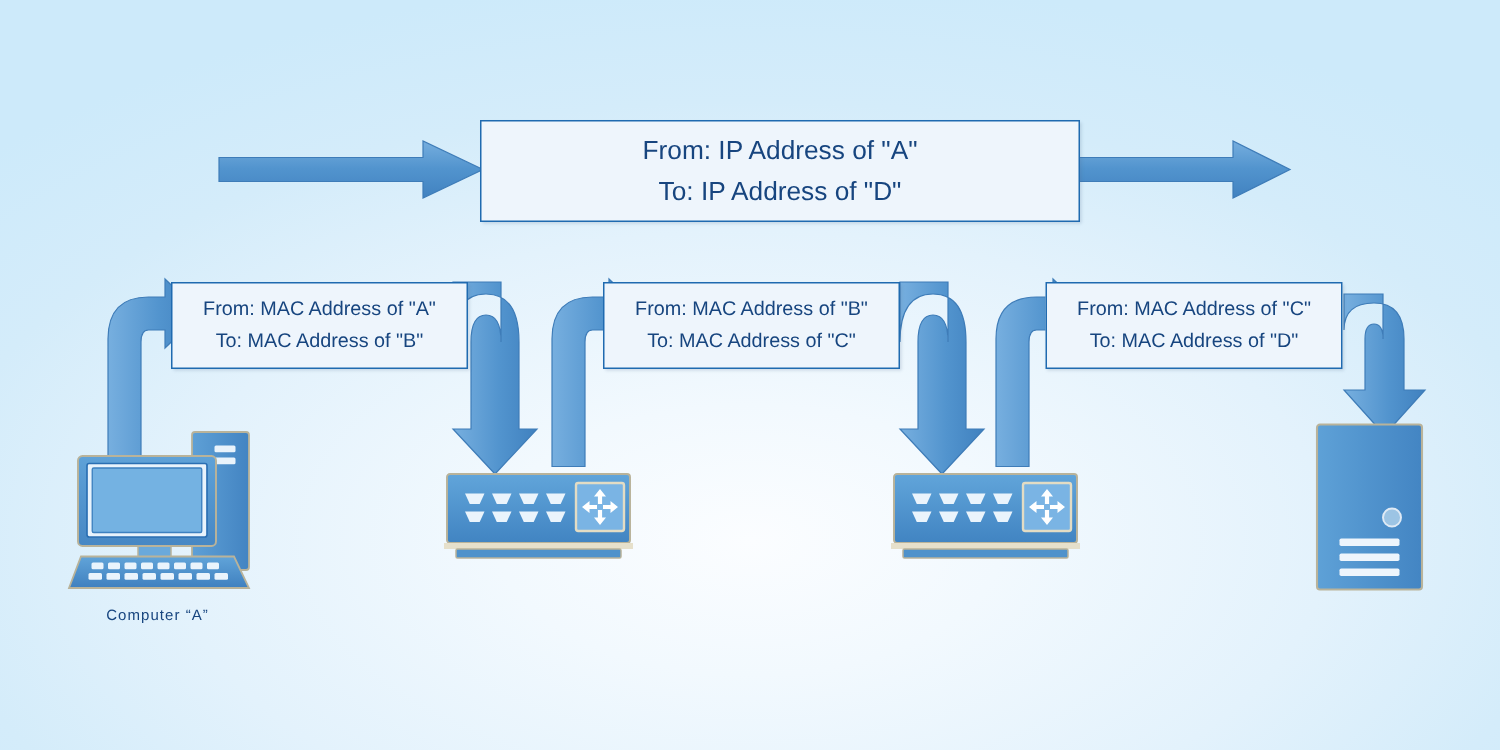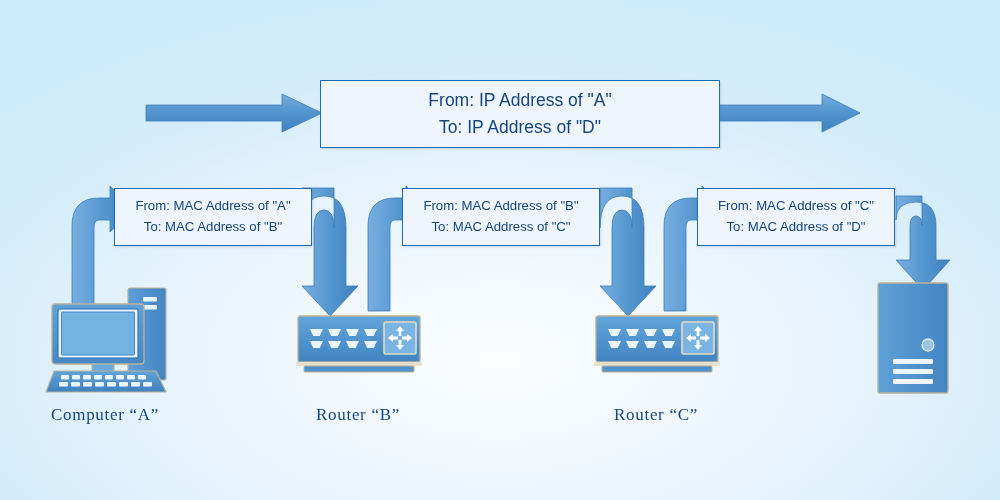--- a/index.html
+++ b/index.html
@@ -37,26 +37,25 @@
     align-items: center; justify-content: center;
     font-size: 13.2px; line-height: 1.58;
   }
   #mac-label-ab { left: 114px; top: 188px; }
   #mac-label-bc { left: 402px; top: 188px; }
   #mac-label-cd { left: 697px; top: 188px; }
 
   .caption {
     position: absolute;
     color: #17457f;
-    font-size: 17px;
+    font-size: 10px;
     letter-spacing: .7px;
     text-align: center;
     white-space: nowrap;
     z-index: 25;
-    font-family: Liberation Serif, serif;
   }
 
   .dev { position: absolute; z-index: 20; }
   .arrow { position: absolute; z-index: 10; }
   svg { display: block; overflow: visible; }
 </style>
 </head>
 <body>
 
 <div id="stage">
@@ -264,21 +263,20 @@
       <g fill="#ffffff">
         <path d="M104,10 l4,5 h-2.6 v5 h-2.8 v-5 h-2.6 Z"></path>
         <path d="M104,34 l-4,-5 h2.6 v-5 h2.8 v5 h2.6 Z"></path>
         <path d="M92,22 l5,-4 v2.6 h5 v2.8 h-5 v2.6 Z"></path>
         <path d="M116,22 l-5,4 v-2.6 h-5 v-2.8 h5 v-2.6 Z"></path>
       </g>
       <rect x="0" y="46" width="126" height="4" fill="#e6e0cb"></rect>
       <rect x="8" y="50" width="110" height="6" rx="1" fill="#4f92cb" stroke="#b9b39a" stroke-width="1"></rect>
     </svg>
   </div>
-  <div class="caption" style="left:258px; top:405px; width:200px;">Router “B”</div>
 
   <div class="dev" style="left:594px; top:316px;">
     <svg width="126" height="62" viewBox="0 0 126 62" aria-hidden="true">
       <defs>
         <linearGradient id="gRtC" x1="0" y1="0" x2="0" y2="1">
           <stop offset="0%" stop-color="#61a5da"></stop>
             <stop offset="100%" stop-color="#4184c2"></stop>
         </linearGradient>
       </defs>
       <rect x="2" y="0" width="122" height="46" rx="2" fill="url(#gRtC)" stroke="#b9b39a" stroke-width="1.3"></rect>
@@ -296,21 +294,20 @@
       <g fill="#ffffff">
         <path d="M104,10 l4,5 h-2.6 v5 h-2.8 v-5 h-2.6 Z"></path>
         <path d="M104,34 l-4,-5 h2.6 v-5 h2.8 v5 h2.6 Z"></path>
         <path d="M92,22 l5,-4 v2.6 h5 v2.8 h-5 v2.6 Z"></path>
         <path d="M116,22 l-5,4 v-2.6 h-5 v-2.8 h5 v-2.6 Z"></path>
       </g>
       <rect x="0" y="46" width="126" height="4" fill="#e6e0cb"></rect>
       <rect x="8" y="50" width="110" height="6" rx="1" fill="#4f92cb" stroke="#b9b39a" stroke-width="1"></rect>
     </svg>
   </div>
-  <div class="caption" style="left:556px; top:405px; width:200px;">Router “C”</div>
 
   <div class="dev" style="left:876px; top:283px;">
     <svg width="74" height="112" viewBox="0 0 74 112" aria-hidden="true">
       <defs>
         <linearGradient id="gSrv" x1="0" y1="0" x2="1" y2="0">
           <stop offset="0%" stop-color="#5ea1d7"></stop>
             <stop offset="100%" stop-color="#4385c3"></stop>
         </linearGradient>
       </defs>
       <rect x="2" y="0" width="70" height="110" rx="2" fill="url(#gSrv)" stroke="#b9b39a" stroke-width="1.4"></rect>

